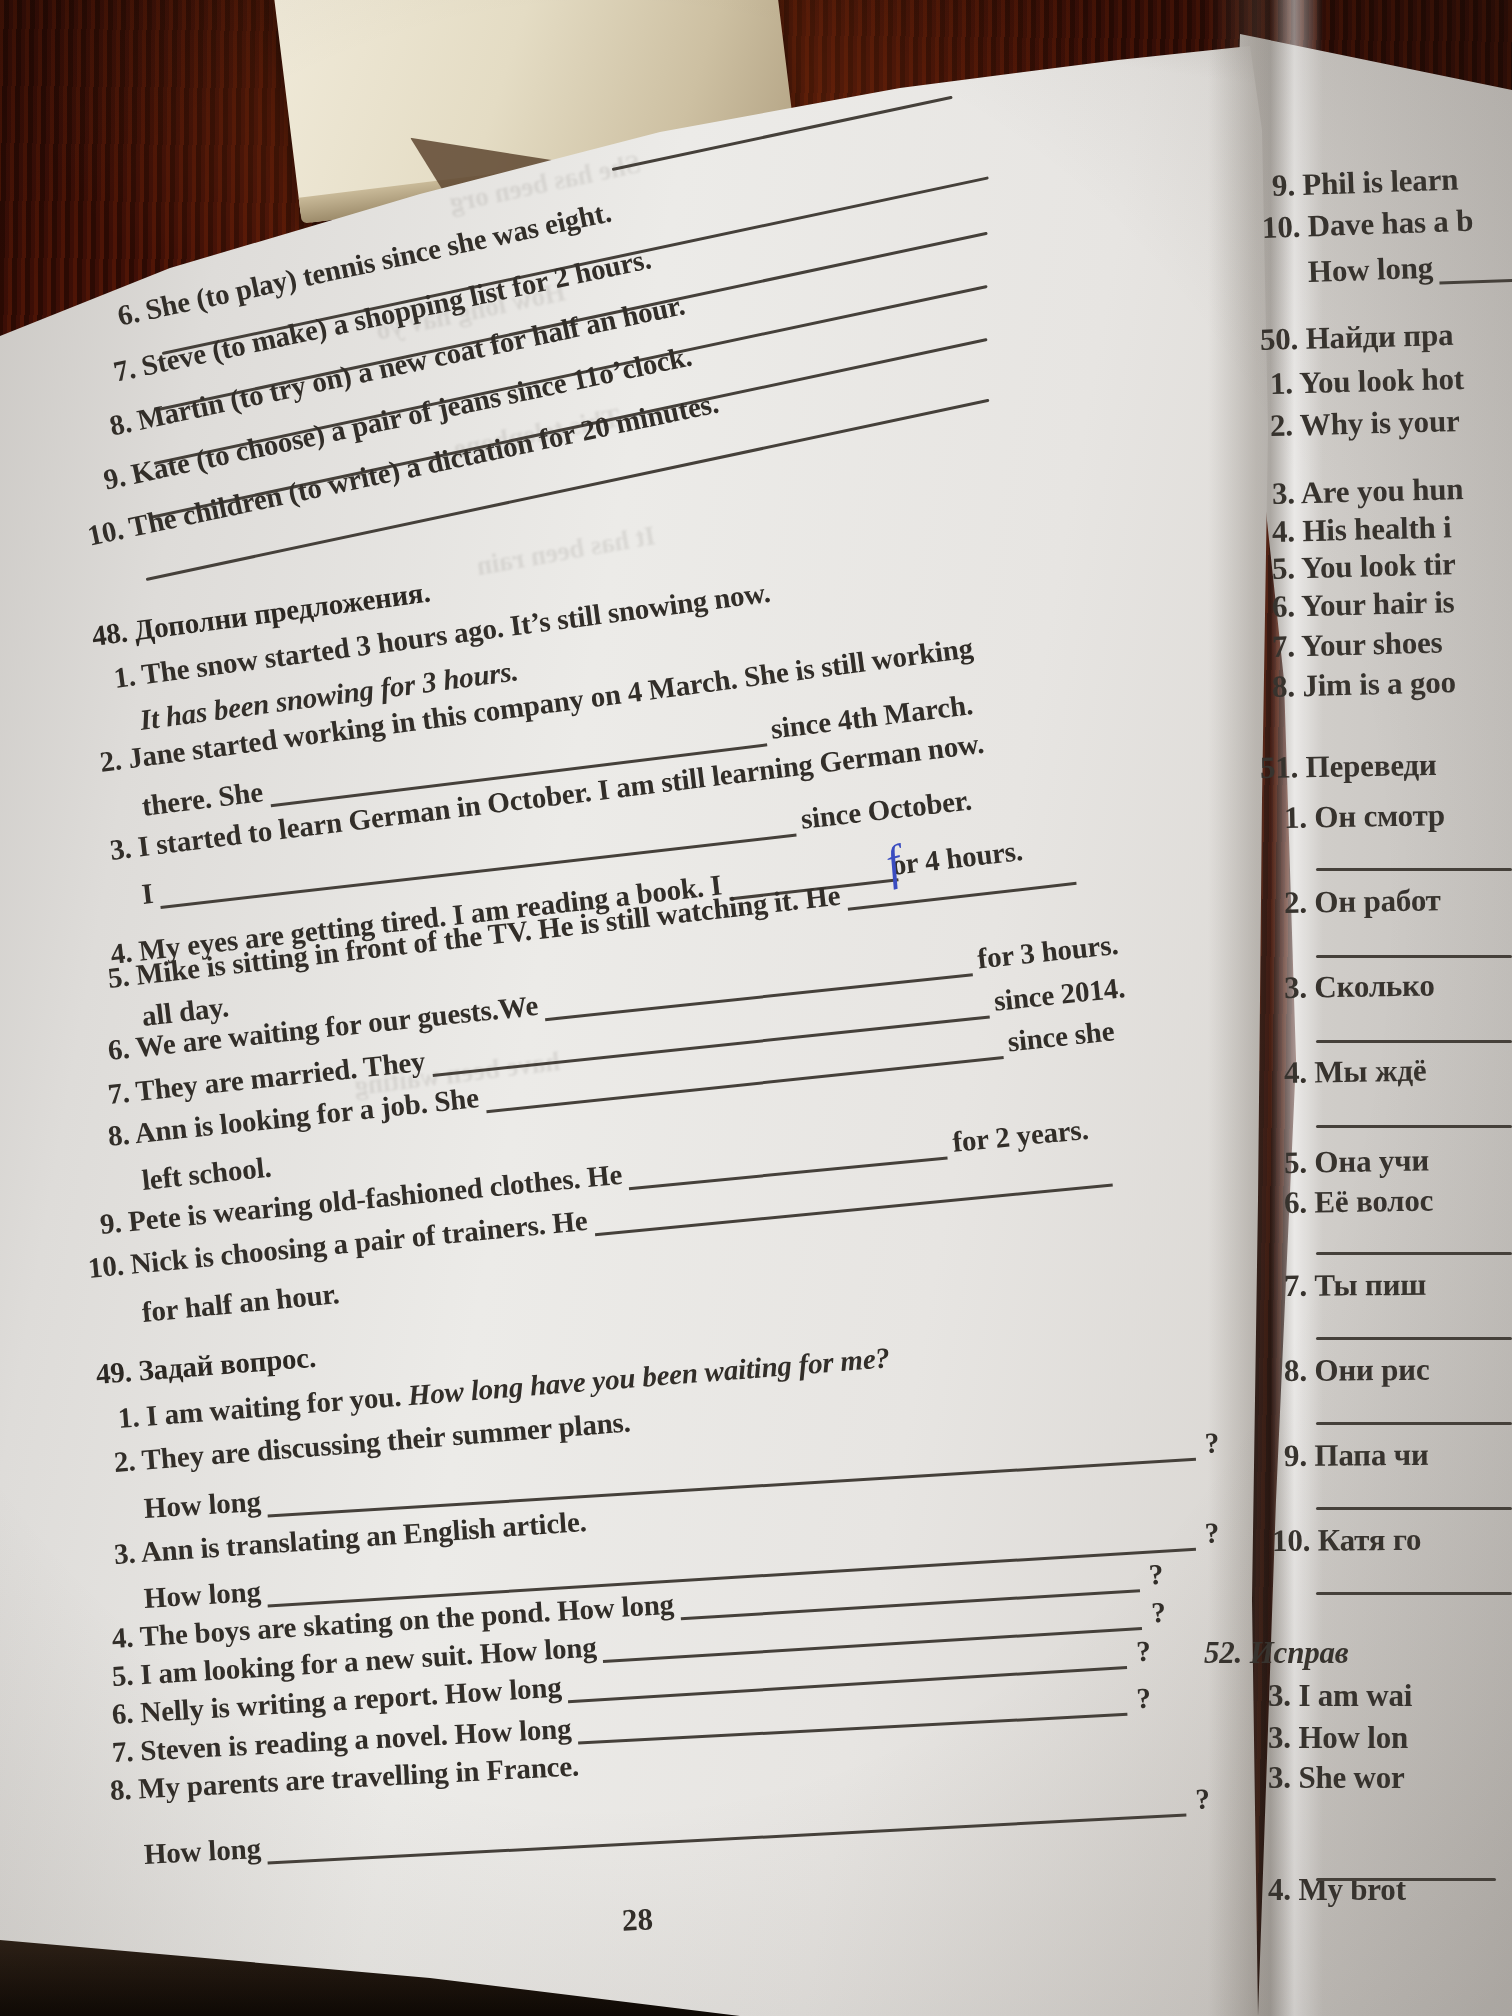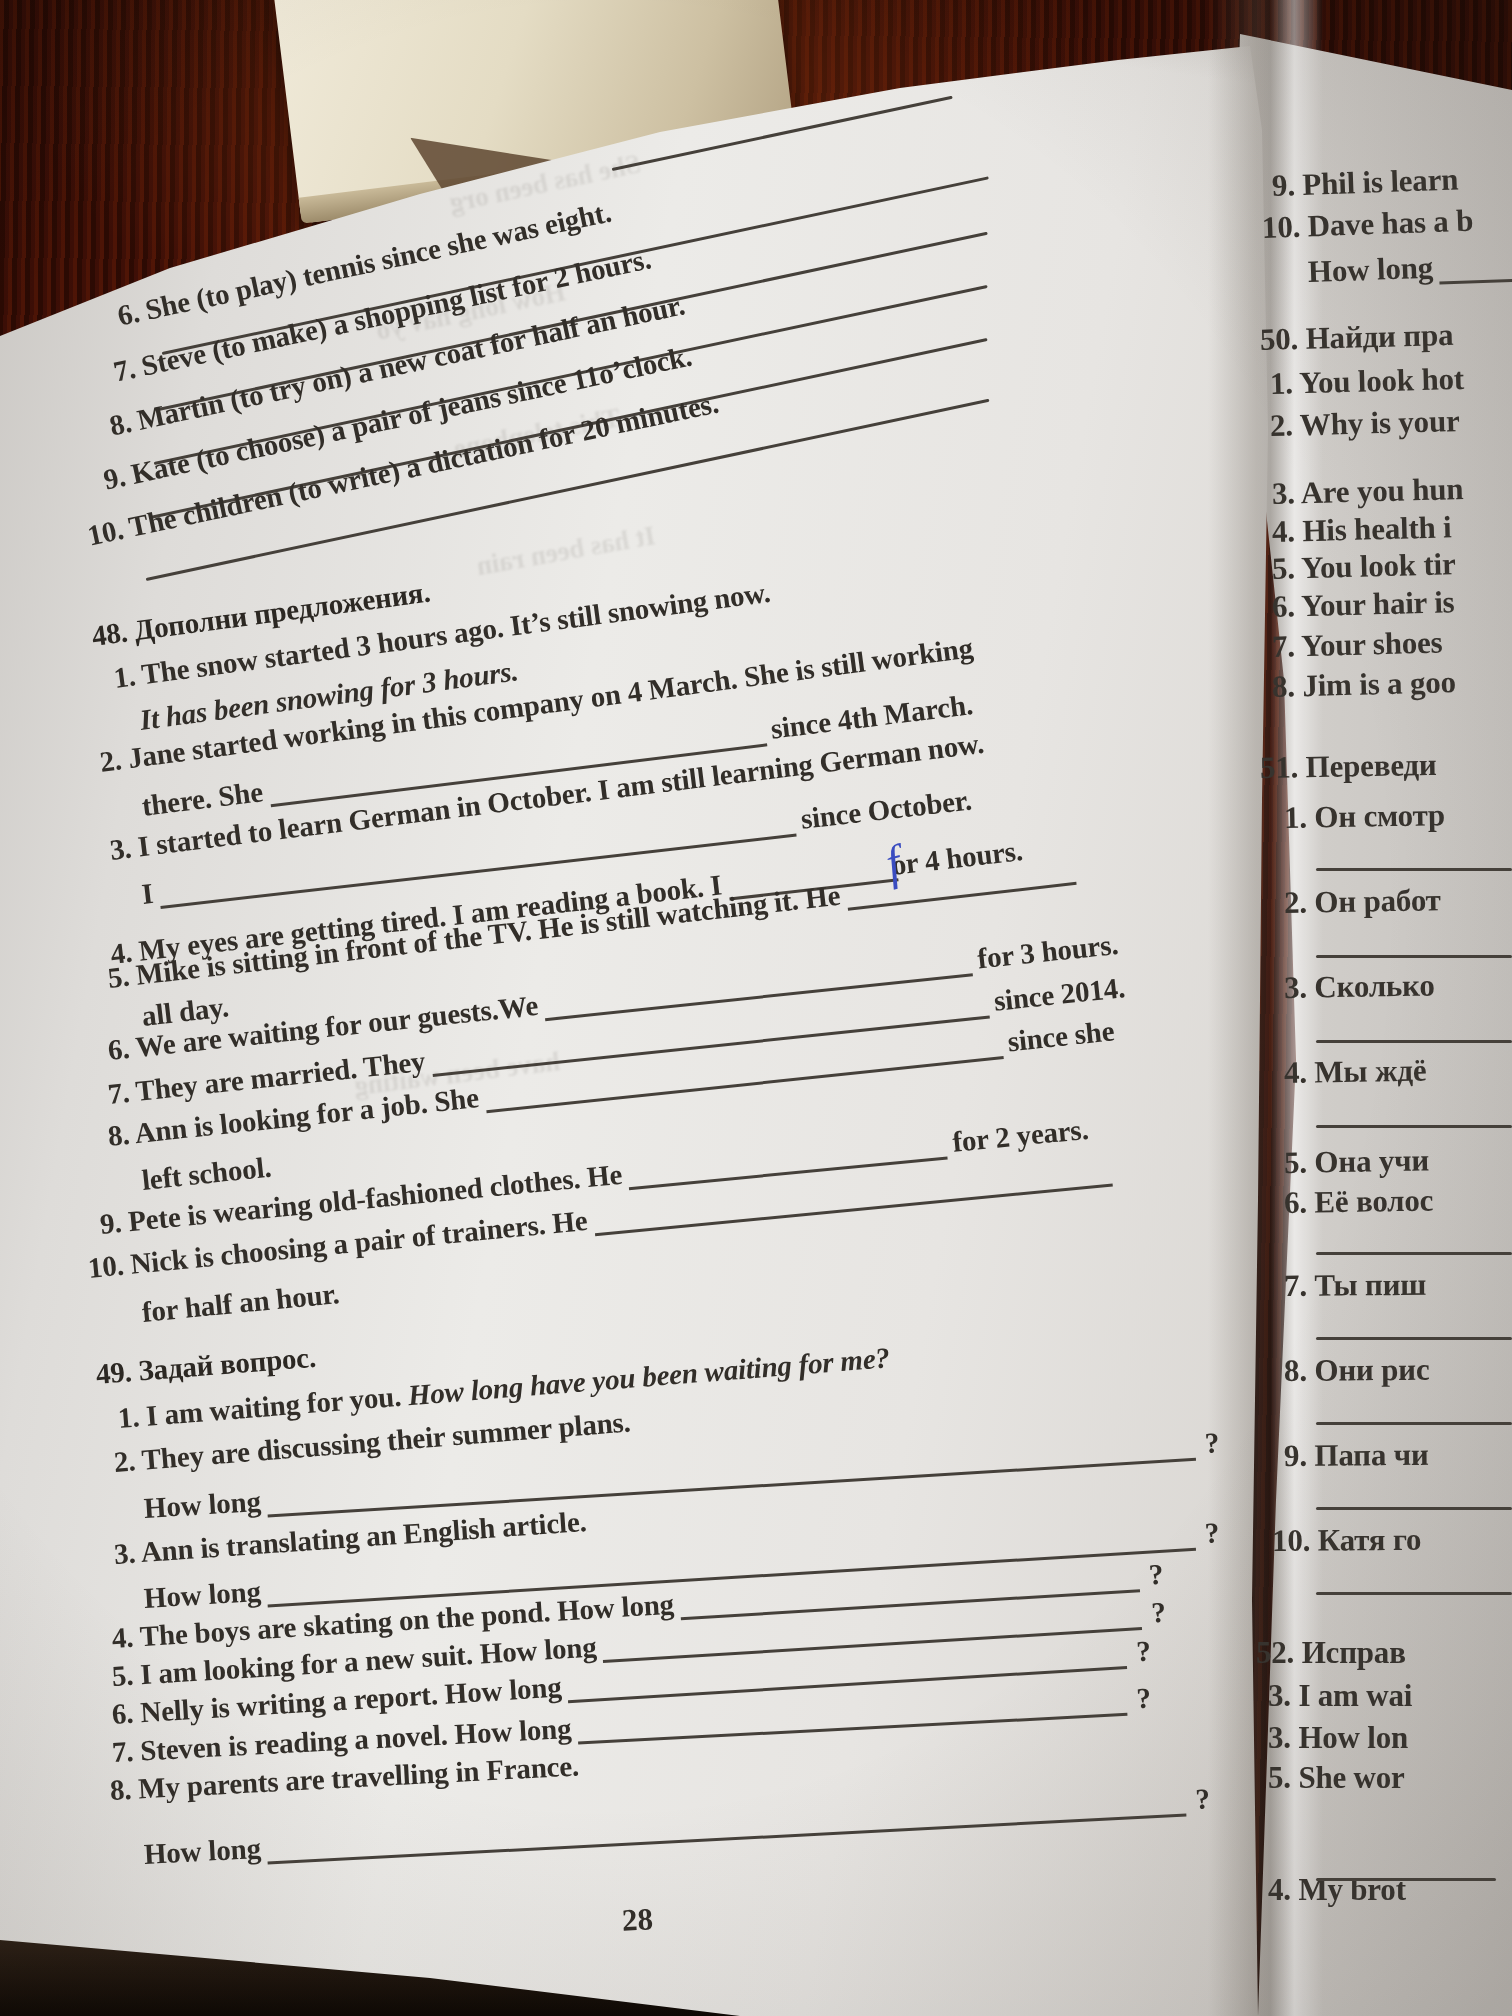--- a/index.html
+++ b/index.html
@@ -213,22 +213,22 @@
   <div class="uline" style="left:1316px;top:1252px;width:196px;"></div>
   <div class="row rp" style="left:1284px;top:1268px;transform:rotate(-.5deg);">7. Ты пиш</div>
   <div class="uline" style="left:1316px;top:1337px;width:196px;"></div>
   <div class="row rp" style="left:1284px;top:1353px;transform:rotate(-.5deg);">8. Они рис</div>
   <div class="uline" style="left:1316px;top:1422px;width:196px;"></div>
   <div class="row rp" style="left:1284px;top:1438px;transform:rotate(-.5deg);">9. Папа чи</div>
   <div class="uline" style="left:1316px;top:1507px;width:196px;"></div>
   <div class="row rp" style="left:1272px;top:1523px;transform:rotate(-.5deg);">10. Катя го</div>
   <div class="uline" style="left:1316px;top:1592px;width:196px;"></div>
 
-  <div class="row rp hdr" style="left:1256px;top:1635px;">52. Исправ</div>
+  <div class="row rp hdr" style="left:1204px;top:1635px;font-style:italic;">52. Исправ</div>
   <div class="row rp" style="left:1268px;top:1678px;">3. I am wai</div>
   <div class="row rp" style="left:1268px;top:1720px;">3. How lon</div>
-  <div class="row rp" style="left:1268px;top:1760px;">5. She wor</div>
+  <div class="row rp" style="left:1268px;top:1760px;">3. She wor</div>
   <div class="row rp" style="left:1268px;top:1872px;">4. My brot</div>
   <div class="uline" style="left:1316px;top:1878px;width:180px;"></div>
 
   <div class="bottom-shadow"></div>
   <div class="vignette"></div>
 </div>
 
 </body></html>

